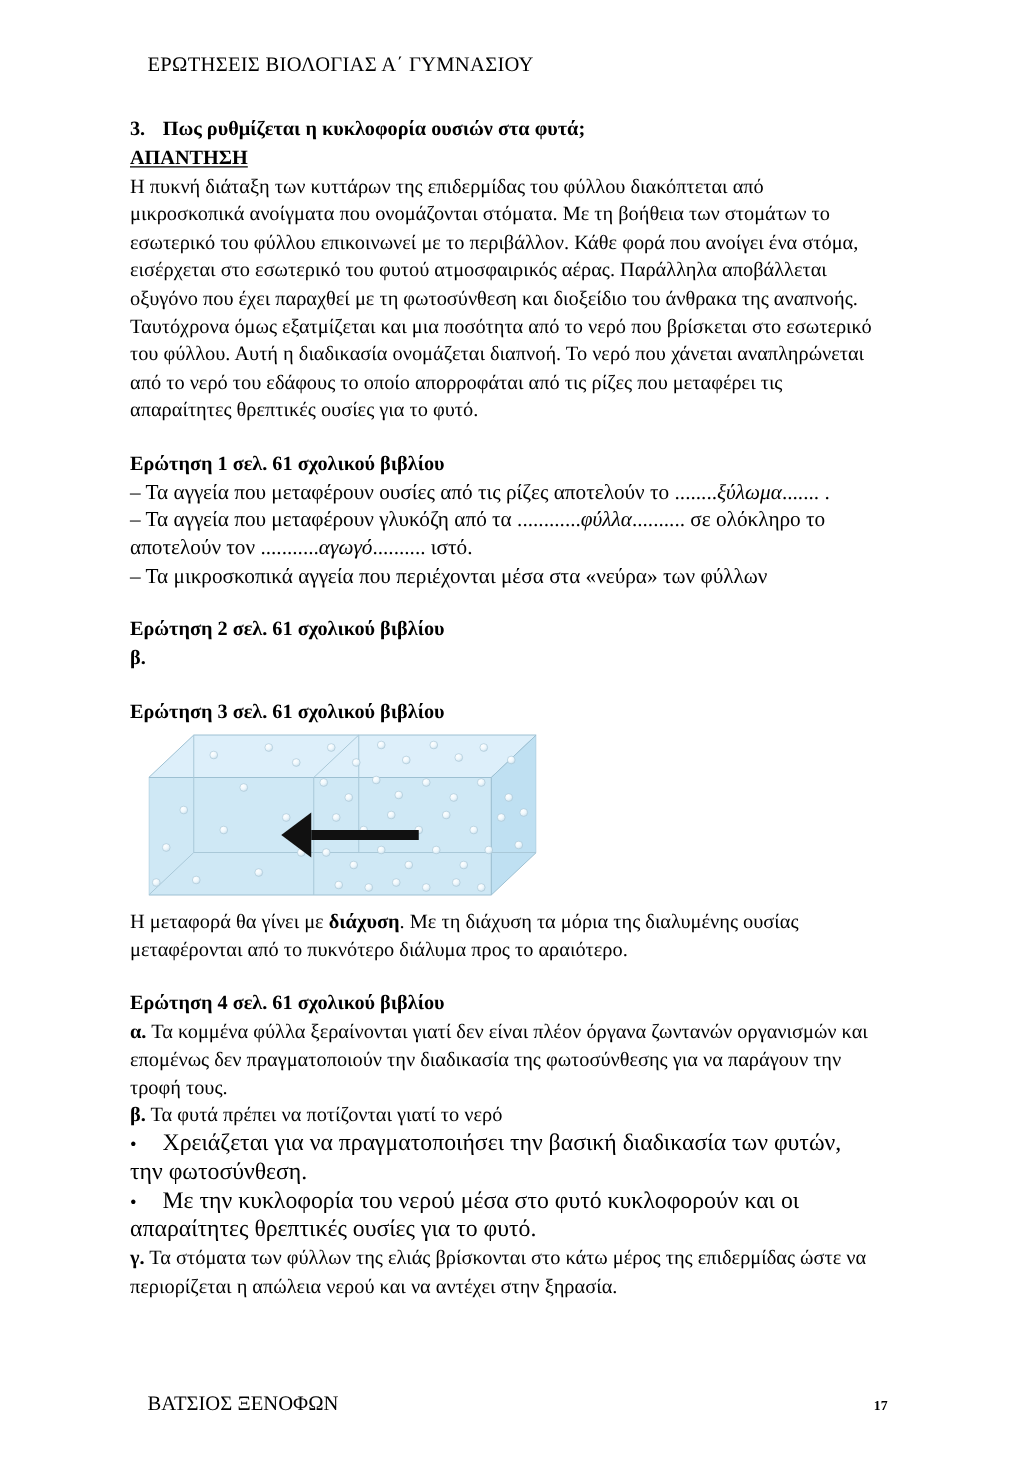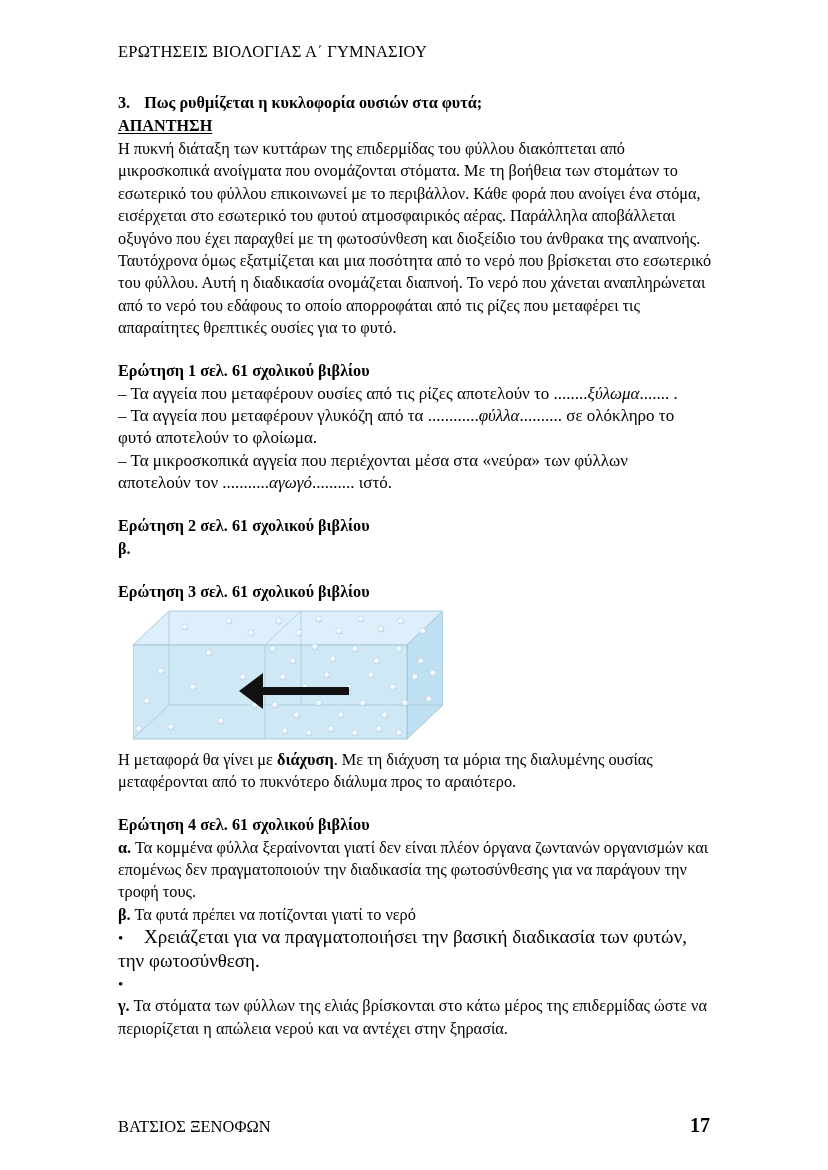--- a/index.html
+++ b/index.html
@@ -32,21 +32,21 @@
     width: 592px;
     font-size: 16.5px;
     line-height: 20px;
     letter-spacing: 0.2px;
     white-space: nowrap;
   }
 
   
   .content {
     position: absolute;
-    left: 118px;
+    left: 104px;
     top: 92px;
     width: 594px;
   }
 
   .q-title {
     font-weight: bold;
     font-size: 16.2px;
     line-height: 22px;
     margin: 0 0 2px 0;
   }
@@ -128,21 +128,21 @@
     position: absolute;
     left: 118px;
     top: 1098px;
     width: 592px;
     font-size: 16.5px;
     line-height: 20px;
     display: flex;
     justify-content: space-between;
     align-items: baseline;
   }
-  .doc-footer .page-num { font-weight: bold; font-size: 20px; margin-top: 17px; }
+  .doc-footer .page-num { font-weight: bold; font-size: 11px; margin-top: 17px; }
 </style>
 </head>
 <body>
 
 <div class="page">
 
   <div class="doc-header">ΕΡΩΤΗΣΕΙΣ ΒΙΟΛΟΓΙΑΣ Α΄ ΓΥΜΝΑΣΙΟΥ</div>
 
   <div class="content">
 
@@ -154,23 +154,22 @@
       <span class="answer-label">ΑΠΑΝΤΗΣΗ</span>
     </div>
 
     <p class="para">Η πυκνή διάταξη των κυττάρων της επιδερμίδας του φύλλου διακόπτεται από μικροσκοπικά ανοίγματα που ονομάζονται στόματα. Με τη βοήθεια των στομάτων το εσωτερικό του φύλλου επικοινωνεί με το περιβάλλον. Κάθε φορά που ανοίγει ένα στόμα, εισέρχεται στο εσωτερικό του φυτού ατμοσφαιρικός αέρας. Παράλληλα αποβάλλεται οξυγόνο που έχει παραχθεί με τη φωτοσύνθεση και διοξείδιο του άνθρακα της αναπνοής. Ταυτόχρονα όμως εξατμίζεται και μια ποσότητα από το νερό που βρίσκεται στο εσωτερικό του φύλλου. Αυτή η διαδικασία ονομάζεται διαπνοή. Το νερό που χάνεται αναπληρώνεται από το νερό του εδάφους το οποίο απορροφάται από τις ρίζες που μεταφέρει τις απαραίτητες θρεπτικές ουσίες για το φυτό.</p>
 
     <div class="gap-lg"></div>
 
     <div class="sec-head">Ερώτηση 1 σελ. 61 σχολικού βιβλίου</div>
     <p class="line"><span>– Τα αγγεία που μεταφέρουν ουσίες από τις ρίζες αποτελούν το ........</span><i class="fill">ξύλωμα</i><span>....... .</span></p>
     <p class="line"><span>– Τα αγγεία που μεταφέρουν γλυκόζη από τα ............</span><i class="fill">φύλλα</i><span>.......... σε ολόκληρο το</span></p>
-    <p class="line">φυτό αποτελούν το φλοίωμα.</p>
+    <p class="line"><span>αποτελούν τον ...........</span><i class="fill">αγωγό</i><span>.......... ιστό.</span></p>
     <p class="line">– Τα μικροσκοπικά αγγεία που περιέχονται μέσα στα «νεύρα» των φύλλων</p>
-    <p class="line"><span>αποτελούν τον ...........</span><i class="fill">αγωγό</i><span>.......... ιστό.</span></p>
 
     <div class="gap-lg"></div>
 
     <div class="sec-head">Ερώτηση 2 σελ. 61 σχολικού βιβλίου</div>
     <div class="sec-head">β.</div>
 
     <div class="gap-lg"></div>
 
     <div class="sec-head">Ερώτηση 3 σελ. 61 σχολικού βιβλίου</div>
 
@@ -268,21 +267,21 @@
     <div class="gap-lg"></div>
 
     <div class="sec-head">Ερώτηση 4 σελ. 61 σχολικού βιβλίου</div>
 
     <p class="para"><b class="bold-marker">α.</b><span> Τα κομμένα φύλλα ξεραίνονται γιατί δεν είναι πλέον όργανα ζωντανών οργανισμών και επομένως δεν πραγματοποιούν την διαδικασία της φωτοσύνθεσης για να παράγουν την τροφή τους.</span></p>
 
     <p class="para"><b class="bold-marker">β.</b><span> Τα φυτά πρέπει να ποτίζονται γιατί το νερό</span></p>
 
     <ul class="bullets">
       <li><span class="dot"></span><span>Χρειάζεται για να πραγματοποιήσει την βασική διαδικασία των φυτών, την φωτοσύνθεση.</span></li>
-      <li><span class="dot"></span></li>
+      <li><span class="dot"></span><span>Με την κυκλοφορία του νερού μέσα στο φυτό κυκλοφορούν και οι απαραίτητες θρεπτικές ουσίες για το φυτό.</span></li>
     </ul>
 
     <p class="para"><b class="bold-marker">γ.</b><span> Τα στόματα των φύλλων της ελιάς βρίσκονται στο κάτω μέρος της επιδερμίδας ώστε να περιορίζεται η απώλεια νερού και να αντέχει στην ξηρασία.</span></p>
 
   </div>
 
   <div class="doc-footer">
     <span>ΒΑΤΣΙΟΣ ΞΕΝΟΦΩΝ</span>
     <span class="page-num">17</span>
   </div>

